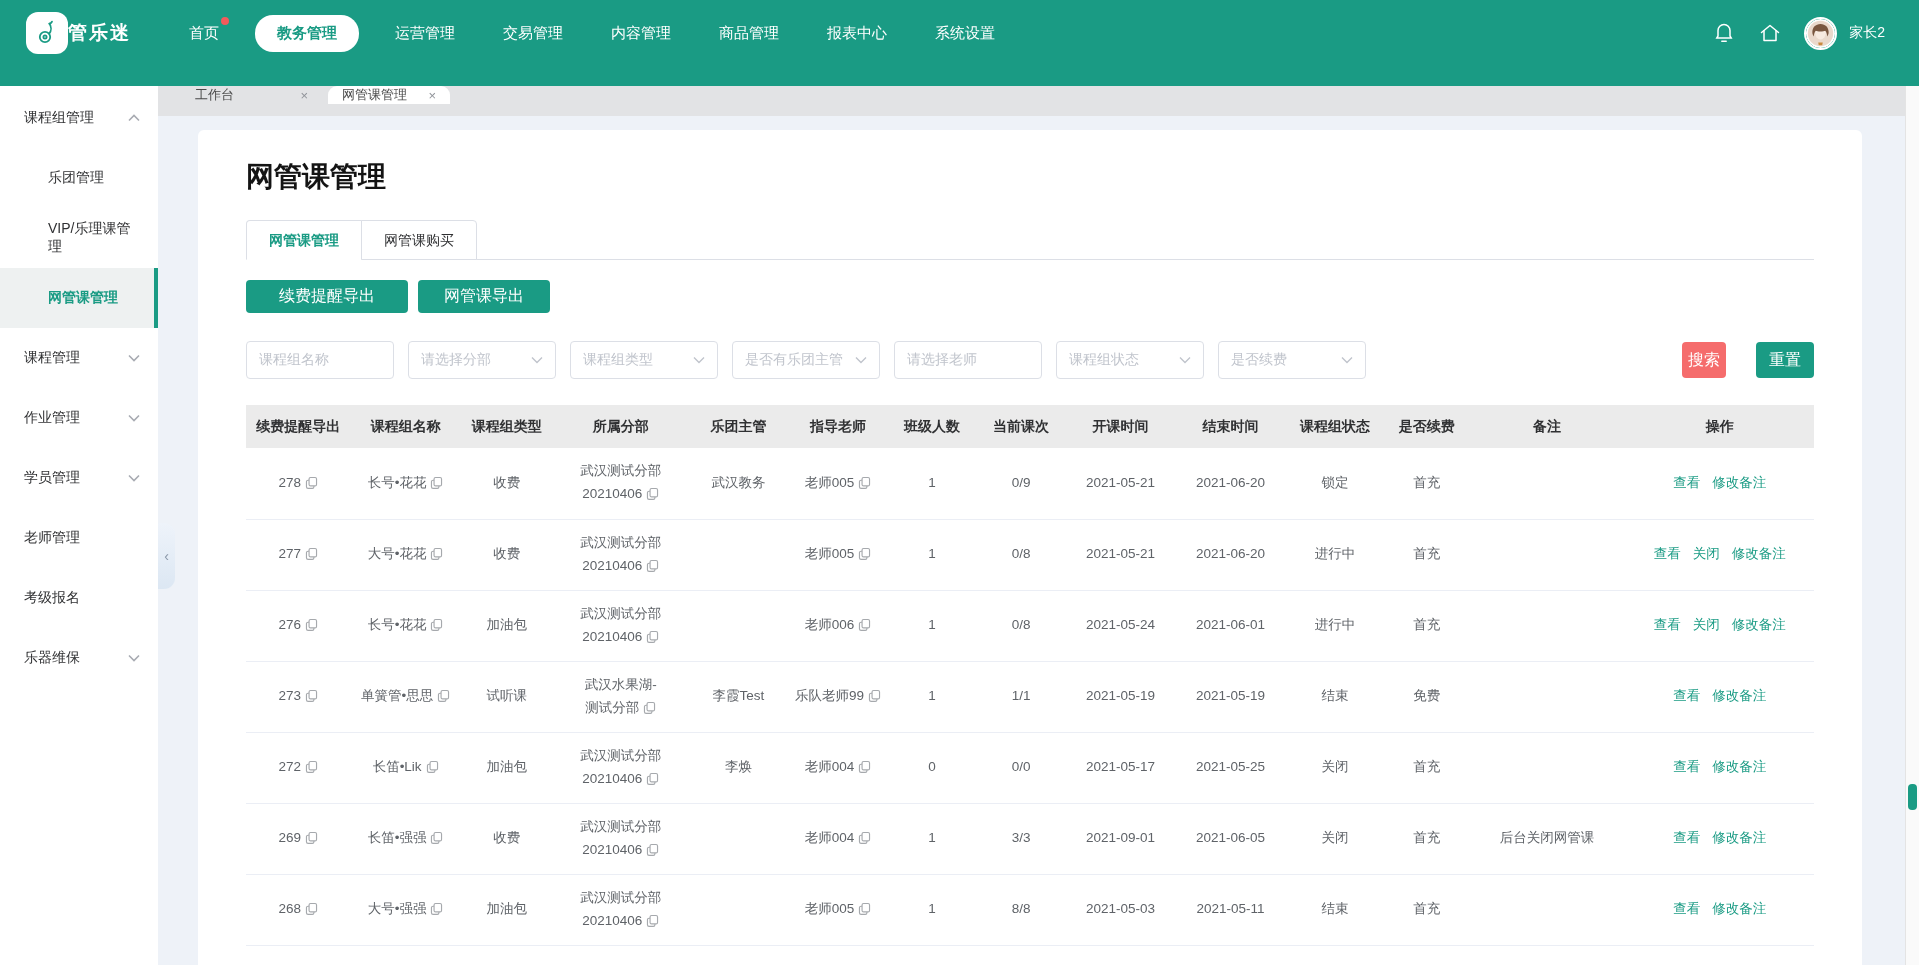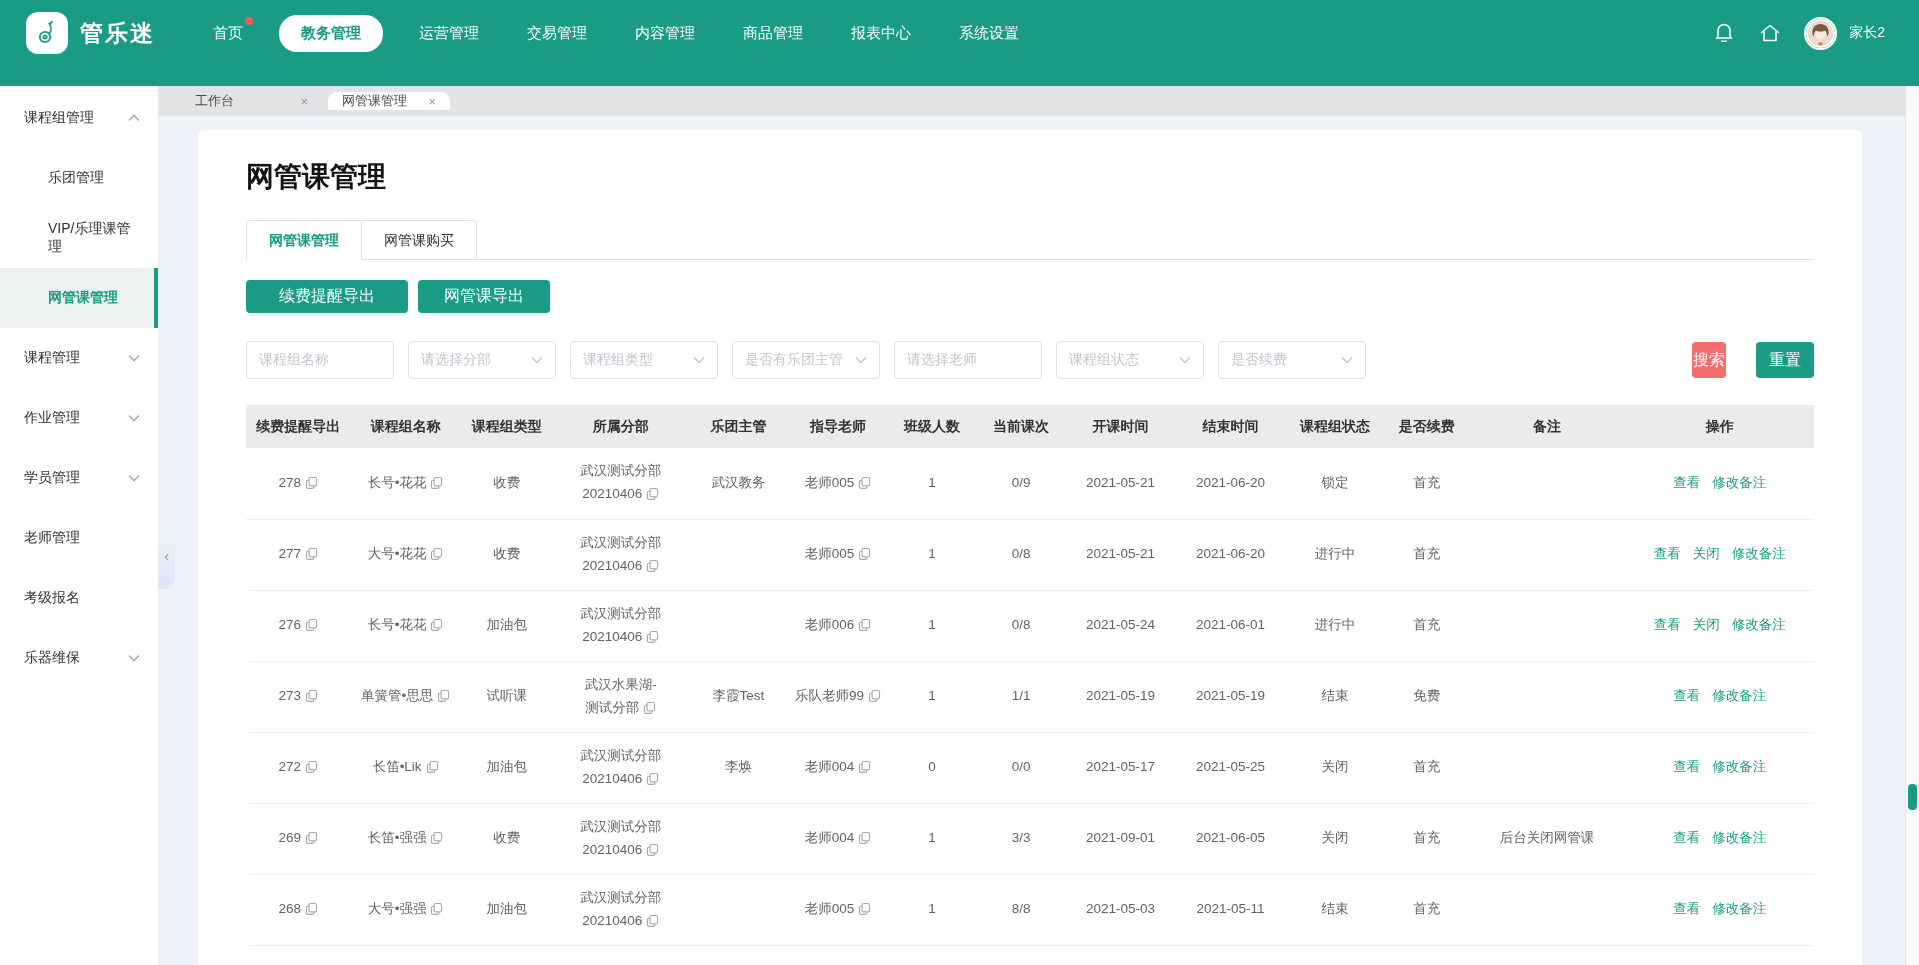--- a/index.html
+++ b/index.html
@@ -4,21 +4,21 @@
 <style>
   * { box-sizing: border-box; margin: 0; padding: 0; }
   html,body { width:1919px; height:965px; overflow:hidden;
     font-family:"Liberation Sans","DejaVu Sans",sans-serif; background:#EEF2F8; }
 
   
   .header { position:fixed; top:0; left:0; width:1919px; height:86px;
     background:#1A9B84; display:flex; align-items:center; padding:0 34px 20px 26px; z-index:30; }
   .logo-box { width:42px; height:42px; background:#fff; border-radius:12px;
     display:flex; align-items:center; justify-content:center; flex:0 0 auto; }
-  .brand { color:#fff; font-size:23px; font-weight:700; margin-left:12px; letter-spacing:2px; }
+  .brand { color:#fff; font-size:19px; font-weight:700; letter-spacing:2px; }
   .main-nav { display:flex; align-items:center; margin-left:46px; gap:24px; }
   .nav-item { position:relative; color:#fff; font-size:15px; padding:9px 12px; cursor:pointer; white-space:nowrap; }
   .nav-item.active { background:#fff; color:#1A9B84; font-weight:700; border-radius:18px; padding:9px 22px; }
   .nav-dot { position:absolute; top:2px; right:2px; width:8px; height:8px; border-radius:50%; background:#F25B5B; }
   .header-right { margin-left:auto; display:flex; align-items:center; gap:22px; }
   .hicon { width:24px; height:24px; display:block; cursor:pointer; }
   .avatar { width:33px; height:33px; border-radius:50%; border:2px solid #fff; display:block; cursor:pointer; }
   .username { color:#fff; font-size:14px; margin-left:-10px; }
 
   
@@ -29,21 +29,21 @@
   .side-item.active { background:#EEF1F1; color:#1A9B84; font-weight:700; border-right:4px solid #1A9B84; }
   .chev { width:12px; height:8px; stroke:#A8ABB2; fill:none; stroke-width:1.6; flex:0 0 auto; }
 
   .collapse-handle { position:fixed; left:158px; top:523px; width:17px; height:66px;
     background:linear-gradient(180deg,#EEF3FA,#DCE7F3); border-radius:0 11px 11px 0;
     display:flex; align-items:center; justify-content:center; color:#8A97A8; font-size:14px;
     cursor:pointer; z-index:25; }
 
   
   .tabbar { position:fixed; top:86px; left:158px; right:14px; height:30px; background:#E2E3E5;
-    display:flex; align-items:center; padding-left:17px; z-index:10; }
+    display:flex; align-items:flex-start; padding-left:17px; z-index:10; }
   .wtab { display:flex; align-items:center; justify-content:space-between; font-size:13px;
     color:#4a4a4a; padding:0 20px; width:153px; cursor:pointer; }
   .wtab.active { background:#fff; border-radius:9px 9px 0 0; width:122px; padding:0 14px; }
   .wtab .x { color:#909399; font-size:13px; margin-left:10px; cursor:pointer; }
 
   
   .content { position:absolute; top:116px; left:158px; width:1744px; padding:14px 40px 0 40px; }
   .card { background:#fff; border-radius:6px; padding:28px 48px 0 48px; height:980px; }
   .page-title { font-size:28px; font-weight:700; color:#141414; margin-bottom:24px; }
 
@@ -60,21 +60,21 @@
     font-family:inherit; }
   .btn-teal { background:#1A9B84; padding:0 26px; }
   .btn-teal.wide { padding:0 33px; }
 
   .filters { margin-top:28px; display:flex; align-items:center; gap:14px; }
   .field { width:148px; height:38px; border:1px solid #DCDFE6; border-radius:4px; background:#fff;
     display:flex; align-items:center; justify-content:space-between; padding:0 12px;
     font-size:14px; color:#C0C4CC; cursor:text; }
   .field .ph { overflow:hidden; white-space:nowrap; }
   .field .sel-chev { width:12px; height:8px; stroke:#C0C4CC; fill:none; stroke-width:1.4; flex:0 0 auto; margin-left:4px; }
-  .btn-search { background:#F56C6C; width:34px; height:36px; margin-left:auto; }
+  .btn-search { background:#F56C6C; width:44px; height:36px; margin-left:auto; }
   .btn-reset  { background:#1A9B84; width:58px; height:36px; margin-left:16px; }
 
   
   table { margin-top:26px; width:100%; border-collapse:collapse; table-layout:fixed; }
   thead th { background:#EBEBEB; height:43px; font-size:14px; font-weight:700; color:#303133; text-align:center; }
   tbody td { height:71px; font-size:13.5px; color:#5F6368; text-align:center;
     border-bottom:1px solid #EBEEF5; padding:4px 6px; line-height:1.7; }
   .copy-ic { width:13px; height:13px; fill:none; stroke:#A6A9AD; stroke-width:1.4;
     vertical-align:-2px; margin-left:4px; cursor:pointer; }
   .act-link { color:#1A9B84; text-decoration:none; margin:0 6px; white-space:nowrap; cursor:pointer; }

